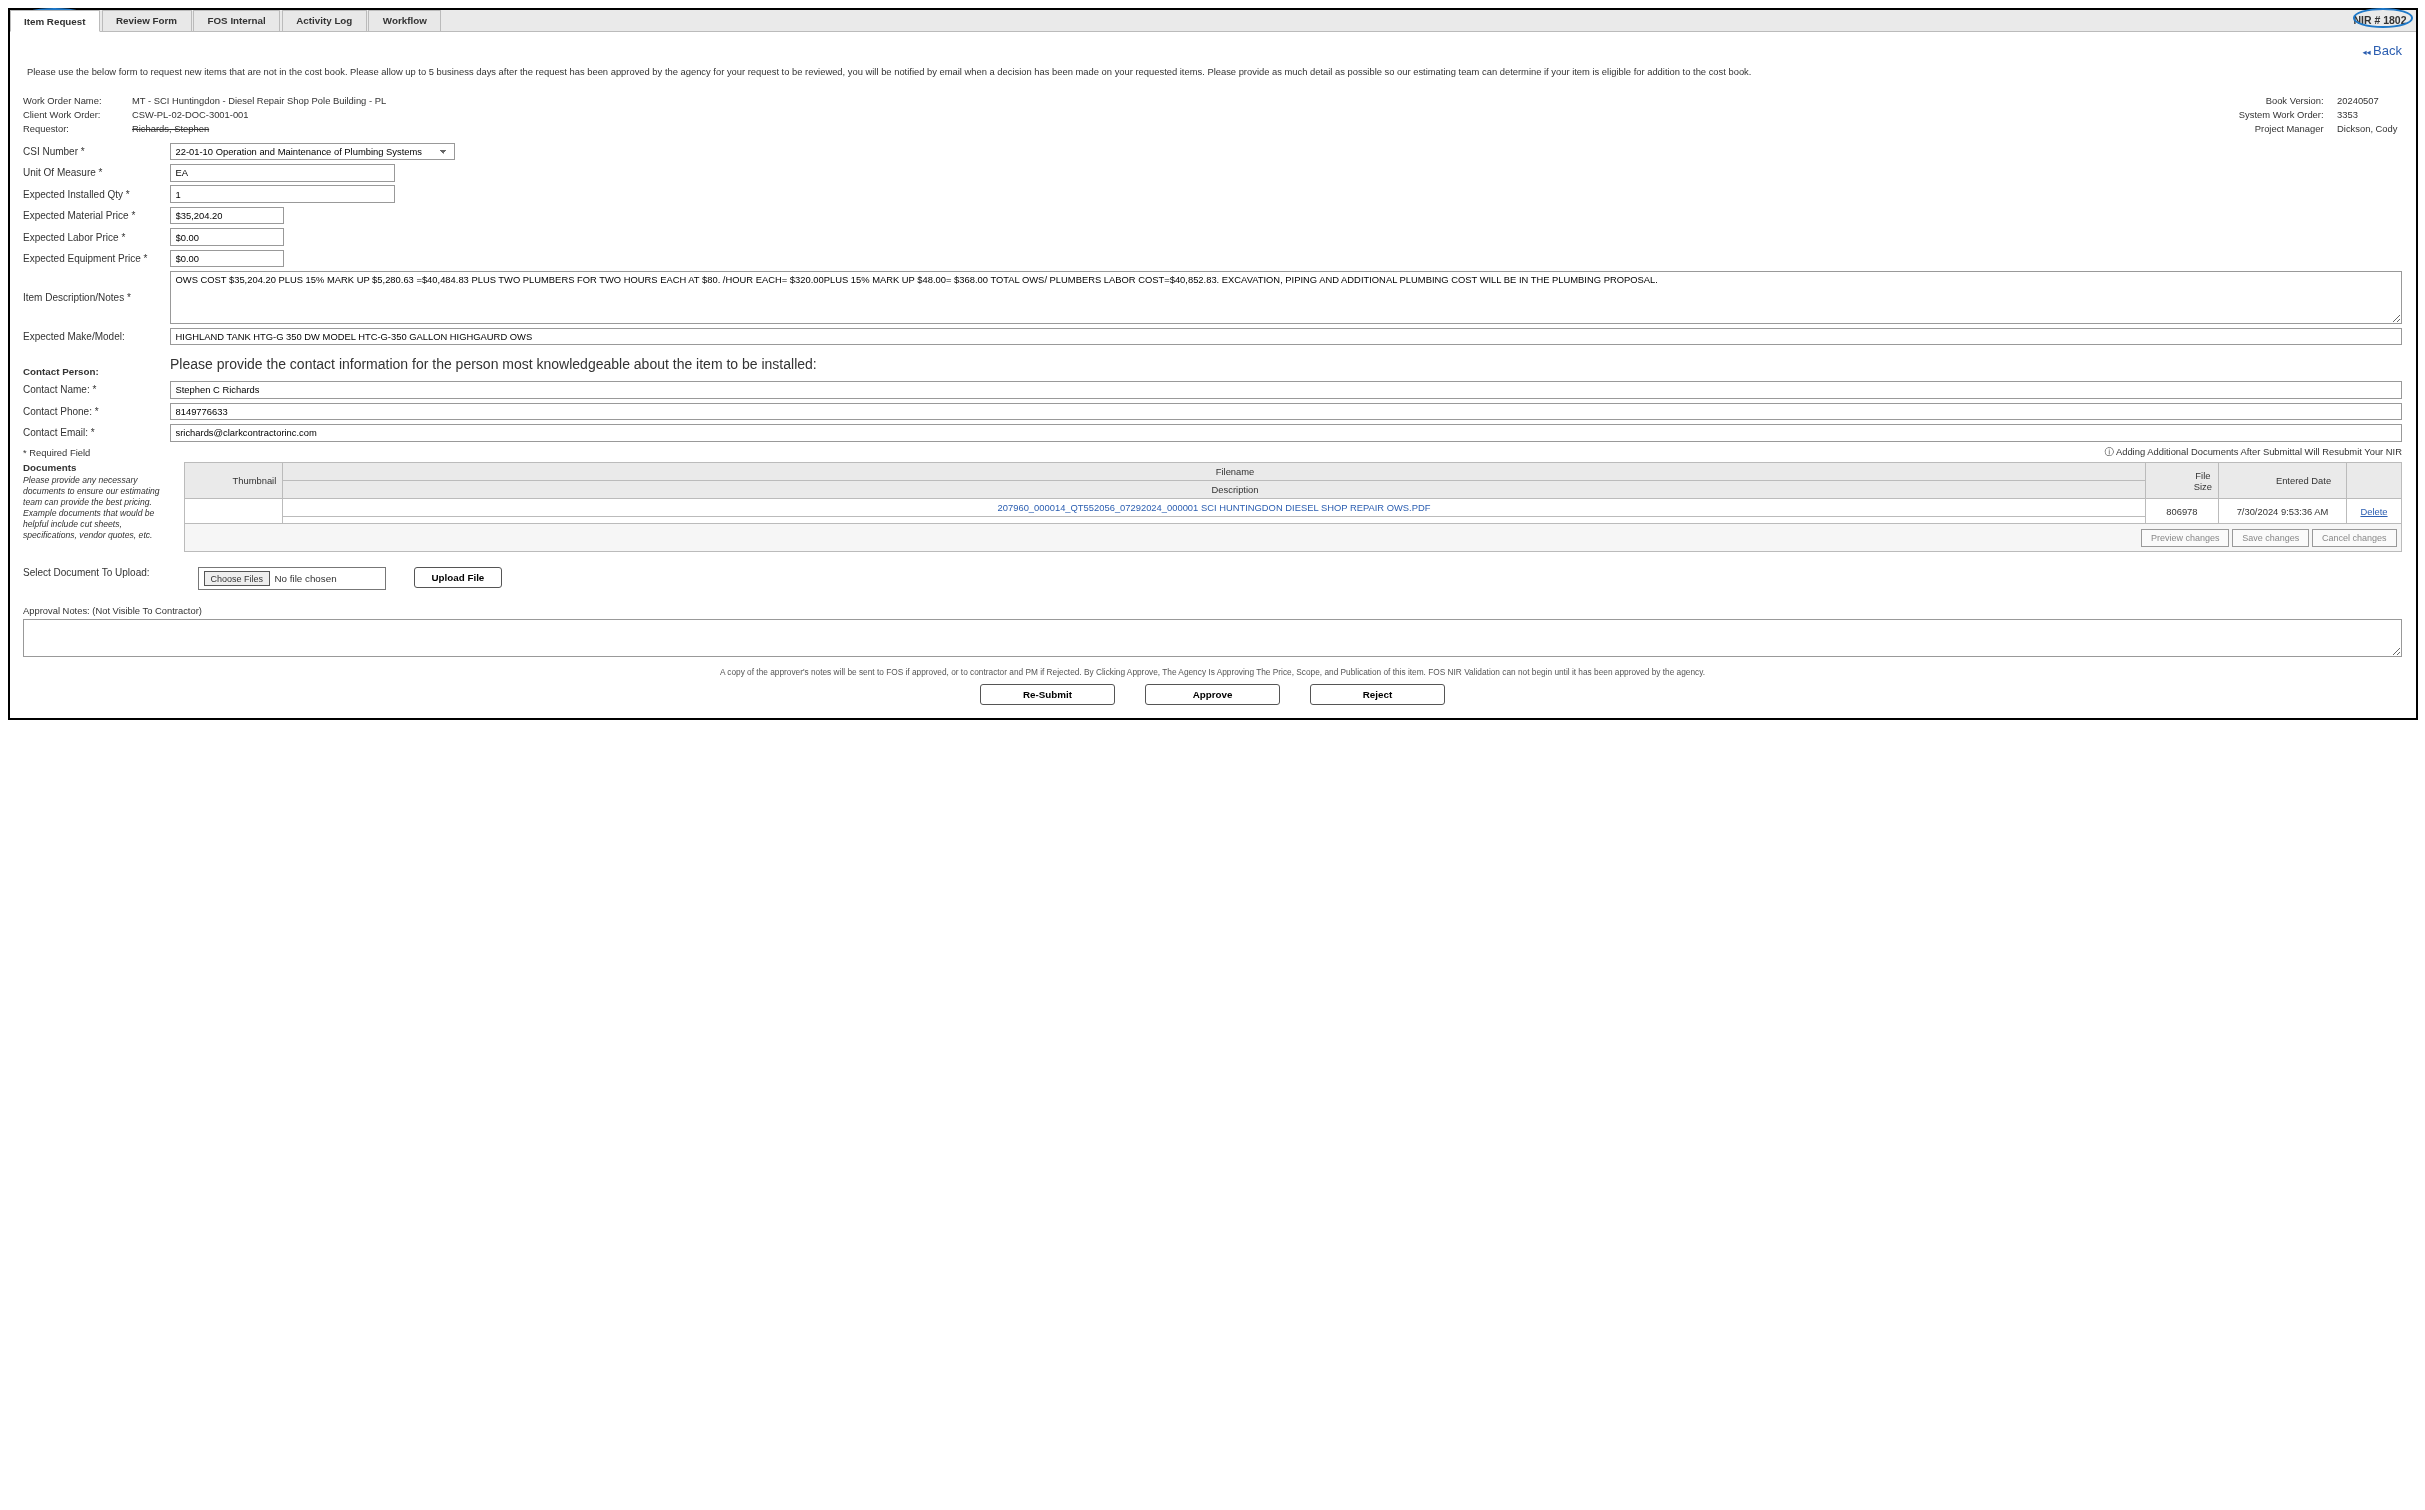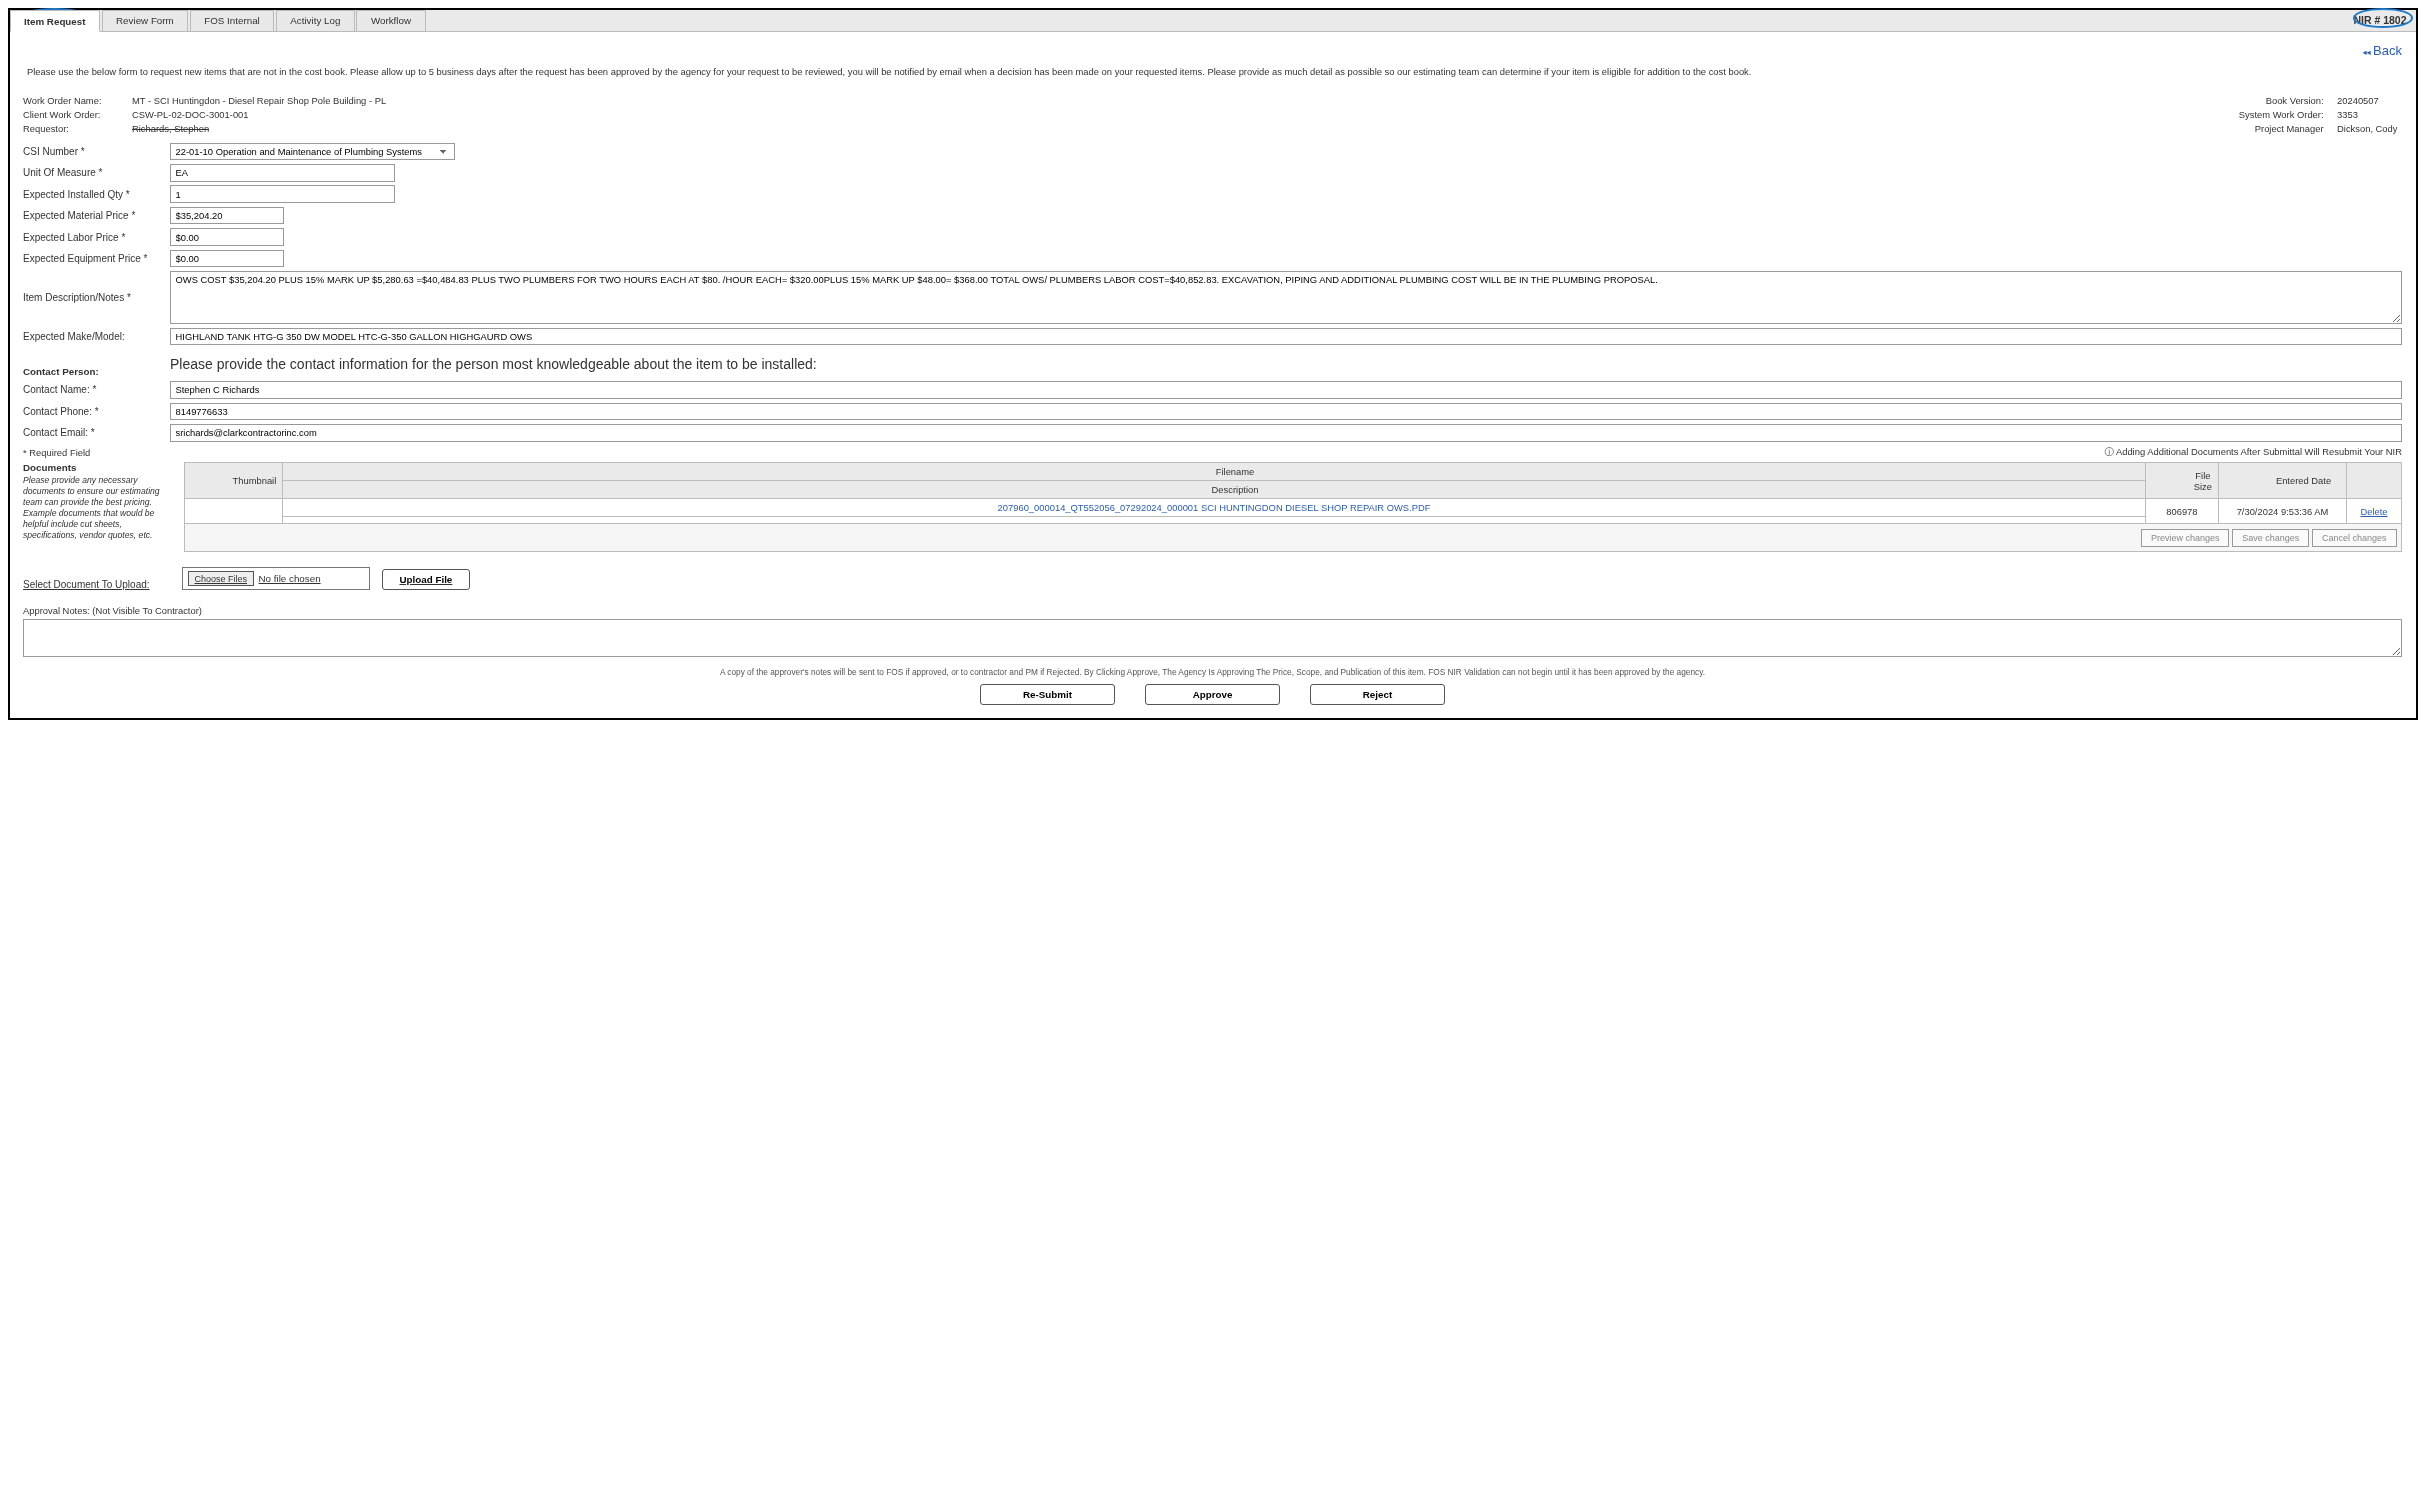--- a/index.html
+++ b/index.html
@@ -27,20 +27,21 @@
     position: relative;
   }
   .tab {
     padding: 4.5px 13.5px;
     border: 0.8px solid #bbb;
     border-bottom: none;
     background: #e8e8e8;
     cursor: pointer;
     font-size: 9.8px;
     margin-right: 1.5px;
+    font-weight: bold;
   }
   .tab.active {
     background: #fff;
     font-weight: bold;
     border-bottom: 0.8px solid #fff;
     position: relative;
     top: 0.8px;
   }
   .nir-number {
     position: absolute;
@@ -112,21 +113,21 @@
   .doc-table .delete-link { color: #2a5db0; text-decoration: underline; cursor:pointer;}
   .doc-footer { text-align: right; padding: 4.5px; border:0.8px solid #bbb; border-top:none; background:#f6f6f6;}
   .btn-small {
     font-size: 9px;
     padding: 3px 9px;
     border: 0.8px solid #999;
     background: #fafafa;
     cursor: pointer;
     color: #888;
   }
-  .upload-row { display:flex; align-items:flex-end; gap: 12px; margin: 15px 0 15px 0; text-decoration: underline;}
+  .upload-row { display:flex; align-items:flex-start; gap: 28px; margin: 15px 0 15px 0;}
   .upload-row .form-label { width:147px; }
   .file-chooser { display:inline-flex; align-items:center; border:0.8px solid #777; padding:3px 4.5px; gap:4.5px; width: 188px;}
   .file-chooser .choose-btn { border:0.8px solid #555; padding:1.5px 6px; font-size:9px; background:#eee; cursor:pointer;}
   .upload-btn, .big-btn {
     border: 1.1px solid #555;
     border-radius: 3px;
     padding: 3.8px 16.5px;
     font-size: 9.8px;
     font-weight: bold;
     background: #fff;

